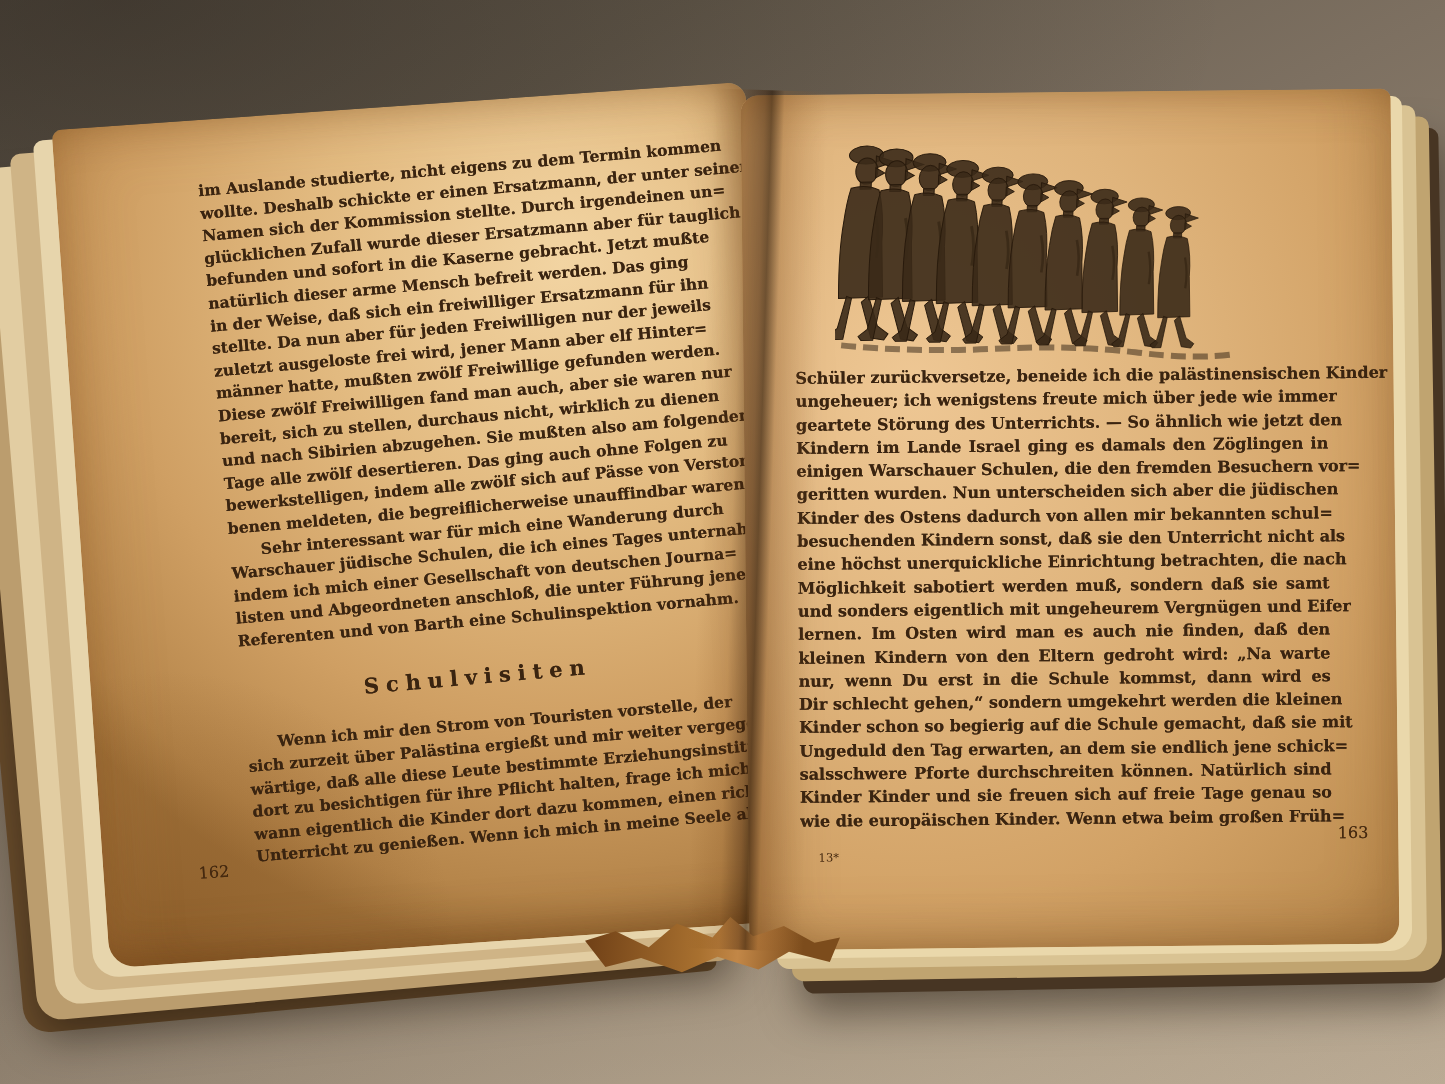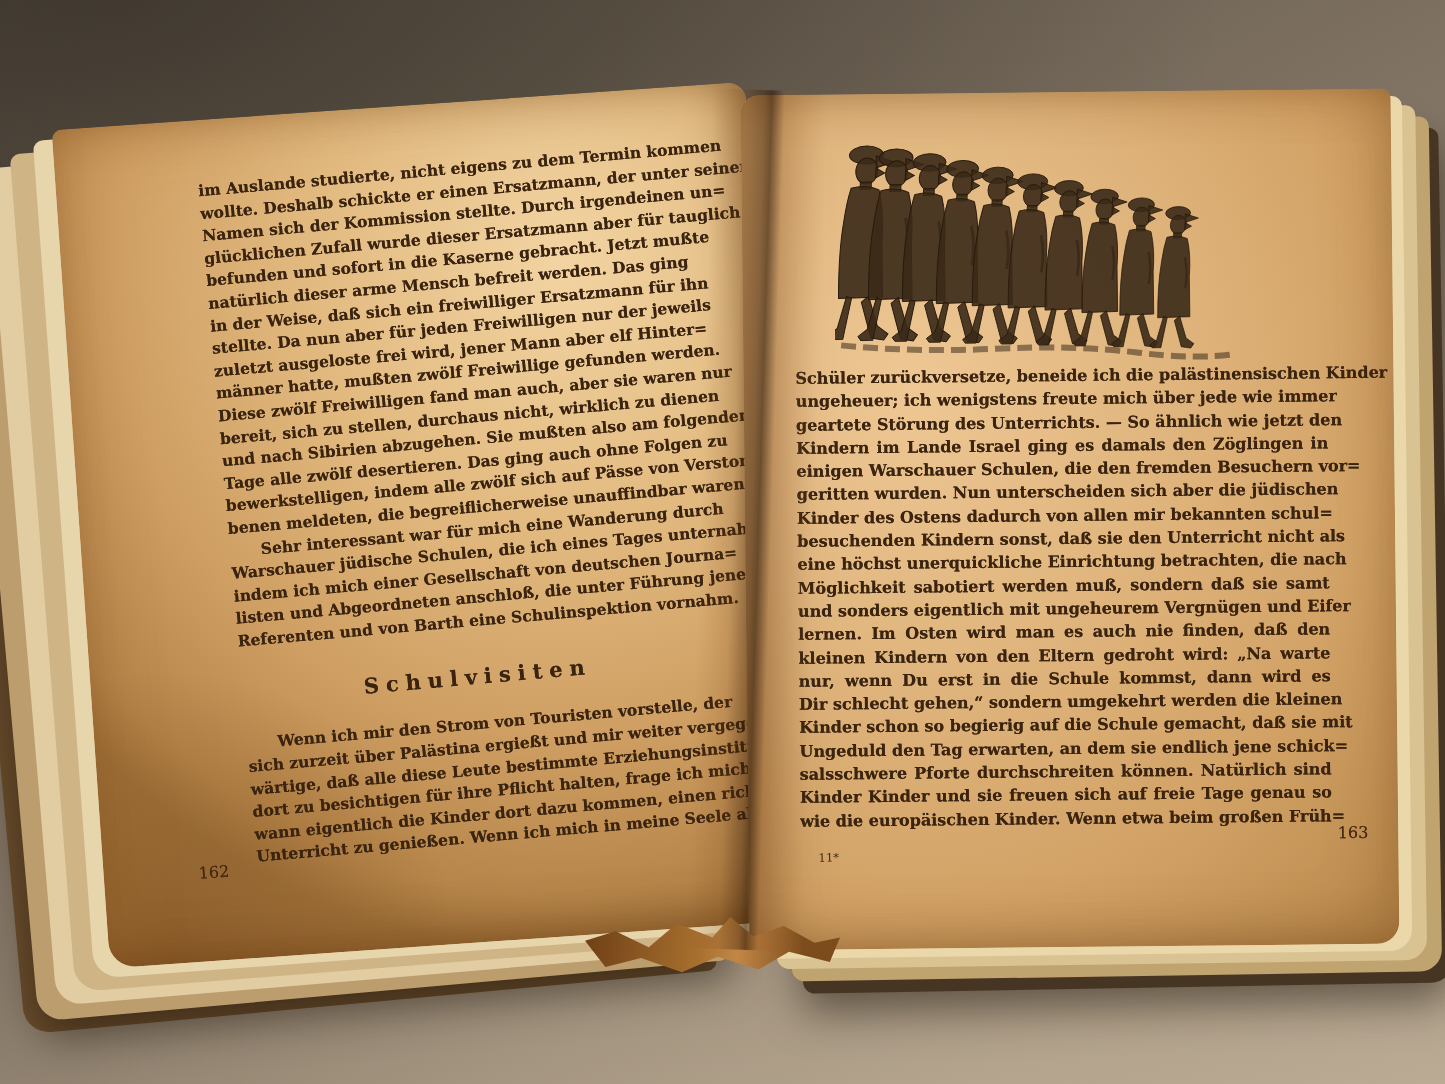--- a/index.html
+++ b/index.html
@@ -174,17 +174,17 @@
           <div class="line">nur, wenn Du erst in die Schule kommst, dann wird es</div>
           <div class="line">Dir schlecht gehen,“ sondern umgekehrt werden die kleinen</div>
           <div class="line">Kinder schon so begierig auf die Schule gemacht, daß sie mit</div>
           <div class="line">Ungeduld den Tag erwarten, an dem sie endlich jene schick=</div>
           <div class="line">salsschwere Pforte durchschreiten können. Natürlich sind</div>
           <div class="line">Kinder Kinder und sie freuen sich auf freie Tage genau so</div>
           <div class="line">wie die europäischen Kinder. Wenn etwa beim großen Früh=</div>
         </div>
     </div>
     <div class="pagenum pn-right">163</div>
-    <div class="sig">11*</div>
+    <div class="sig">13*</div>
   </div>
 
   <div class="gutter"></div>
 </div>
 
 </body></html>

